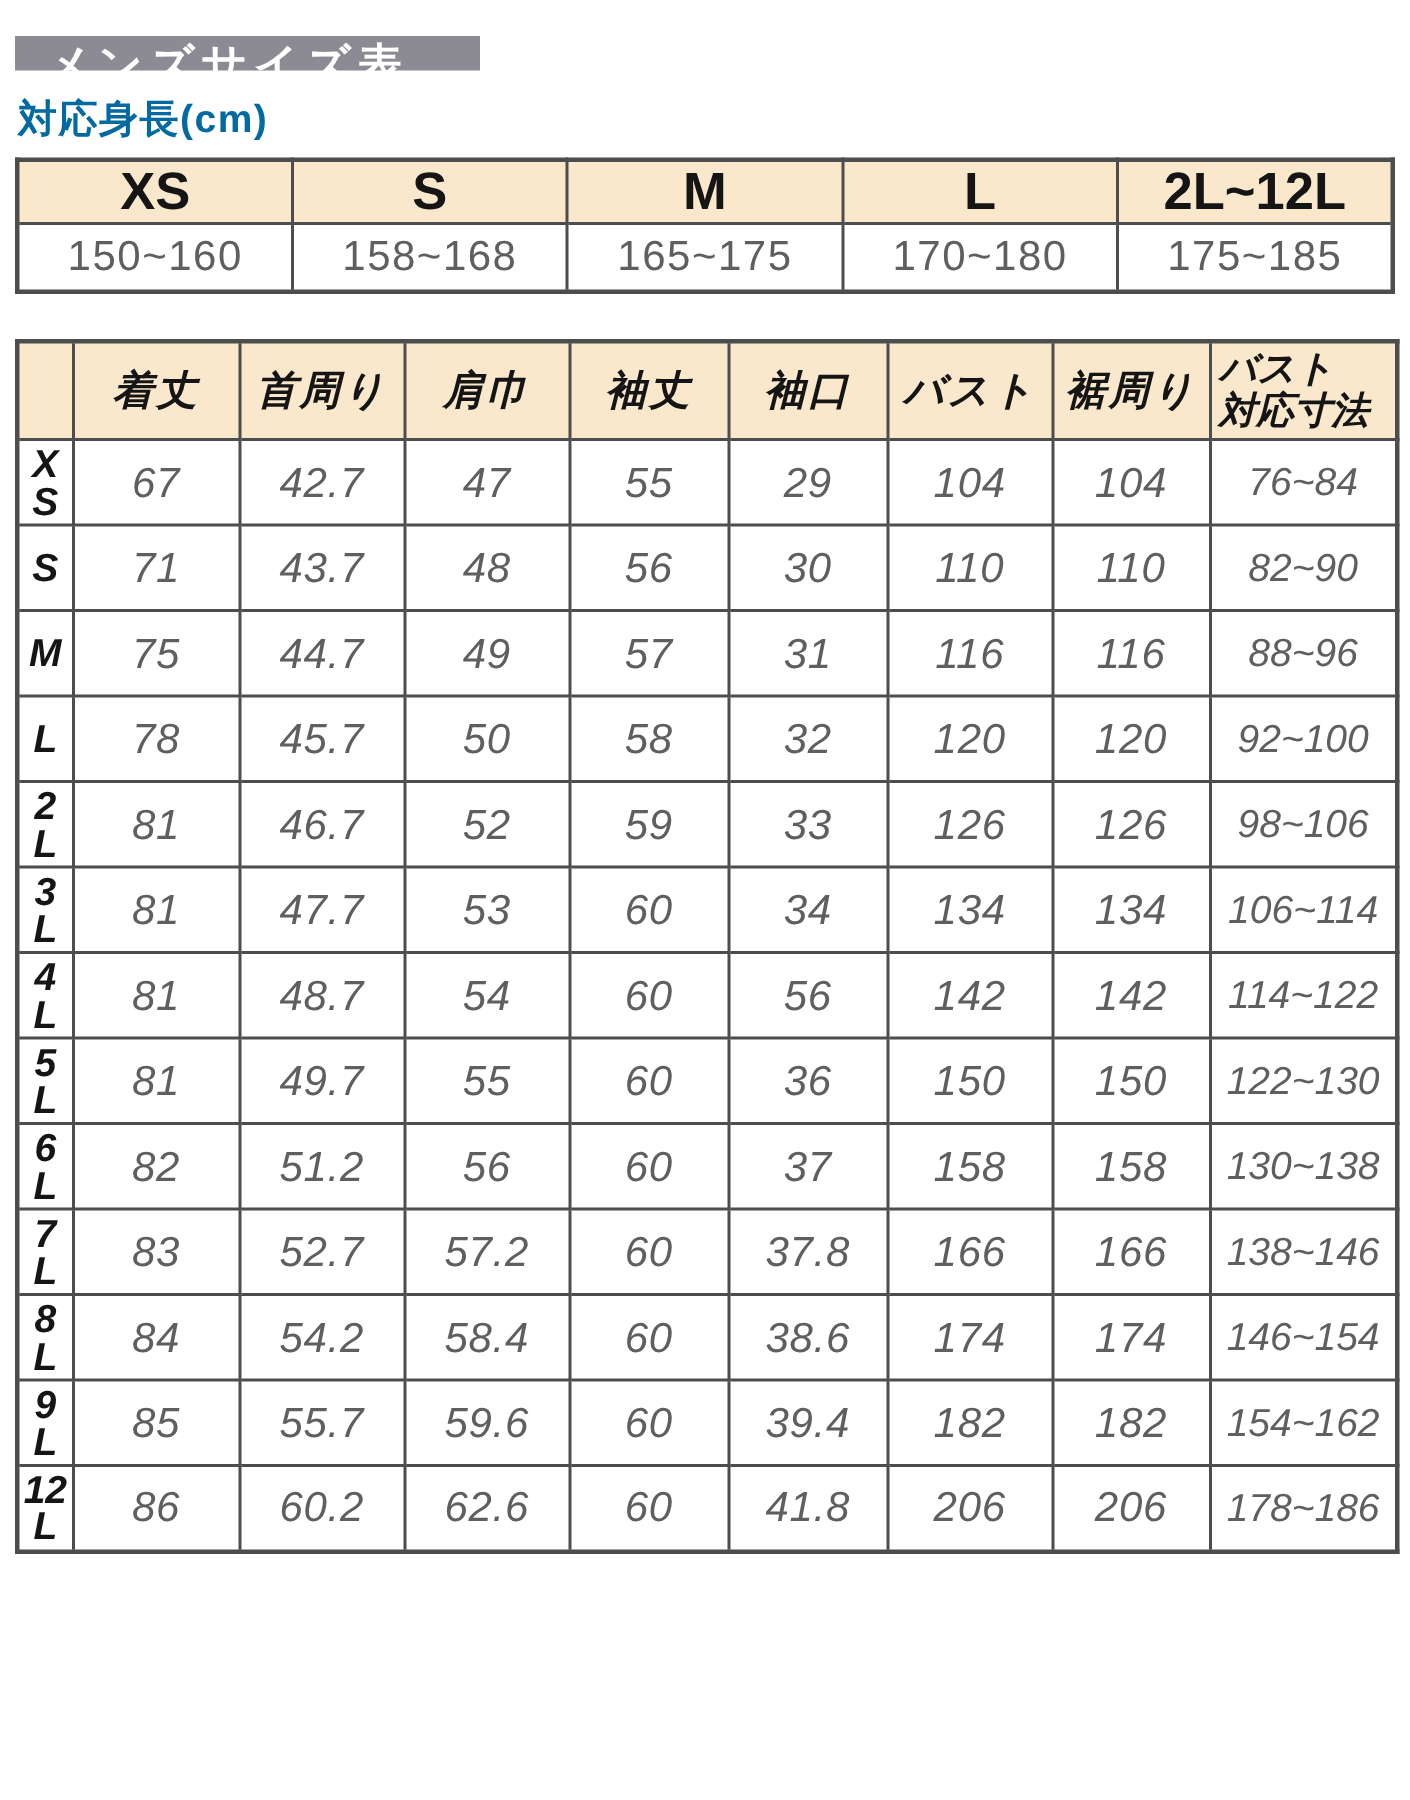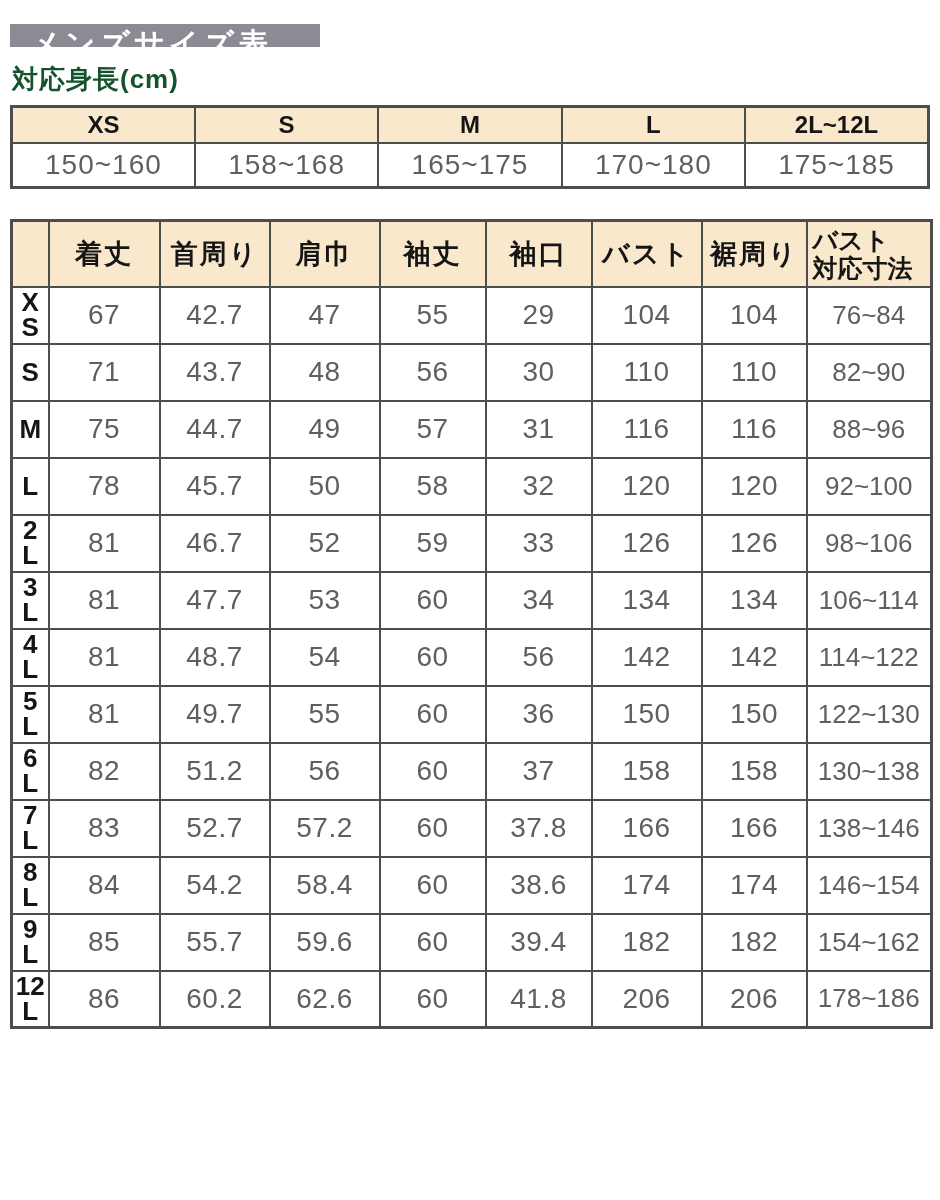--- a/index.html
+++ b/index.html
@@ -19,43 +19,44 @@
   .page{width:940px;height:1200px;overflow:hidden;}
   .title-bar{
     margin:24px 0 0 10px;
     width:310px;height:23px;line-height:40px;
     background:var(--title-bg);
     color:#ffffff;font-size:30px;font-weight:bold;
     padding-left:20px;letter-spacing:4px;
   }
   .subtitle{
     margin:15px 0 8px 12px;
-    font-size:26px;font-weight:bold;color:#14532d;
+    font-size:26px;font-weight:bold;color:#0369a1;
     letter-spacing:1px;
   }
   table{border-collapse:collapse;table-layout:fixed;}
   .height-table{
     width:920px;margin-left:10px;
     border:3px solid var(--border);
   }
   .height-table th{
     background:var(--header-bg);
     border:2px solid var(--border);
-    font-size:24px;font-weight:bold;color:var(--label-text);
+    font-size:35px;font-weight:bold;color:var(--label-text);
     height:36px;text-align:center;padding:0;
   }
   .height-table td{
     border:2px solid var(--border);
     font-size:28px;color:var(--value-text);
     height:45px;text-align:center;padding:0;
     letter-spacing:1px;
   }
   .main-table{
     width:920px;margin:30px 0 16px 10px;
     border:3px solid var(--border);
+    font-style:italic;
   }
   .main-table th,.main-table td{
     border:2px solid var(--border);
     padding:0;text-align:center;
   }
   .main-table thead th{
     background:var(--header-bg);
     font-size:27px;font-weight:bold;color:var(--label-text);
     height:66px;letter-spacing:2px;
   }

